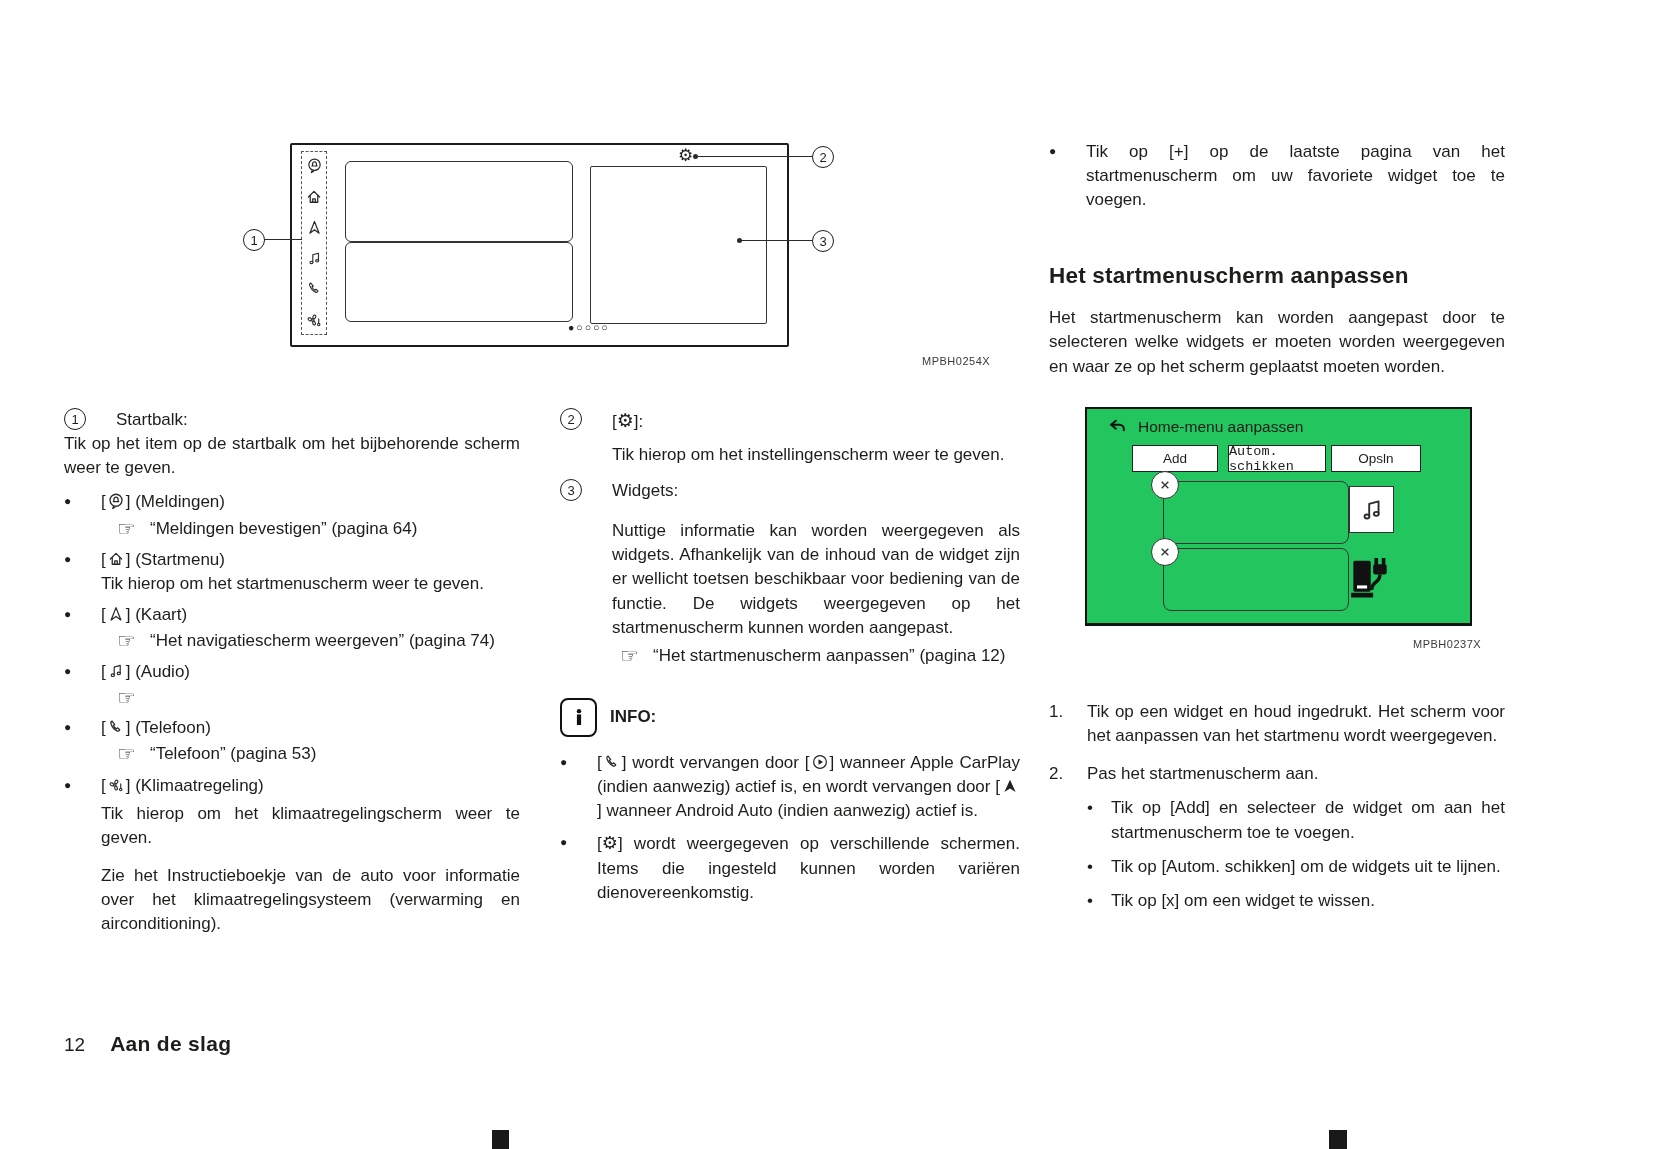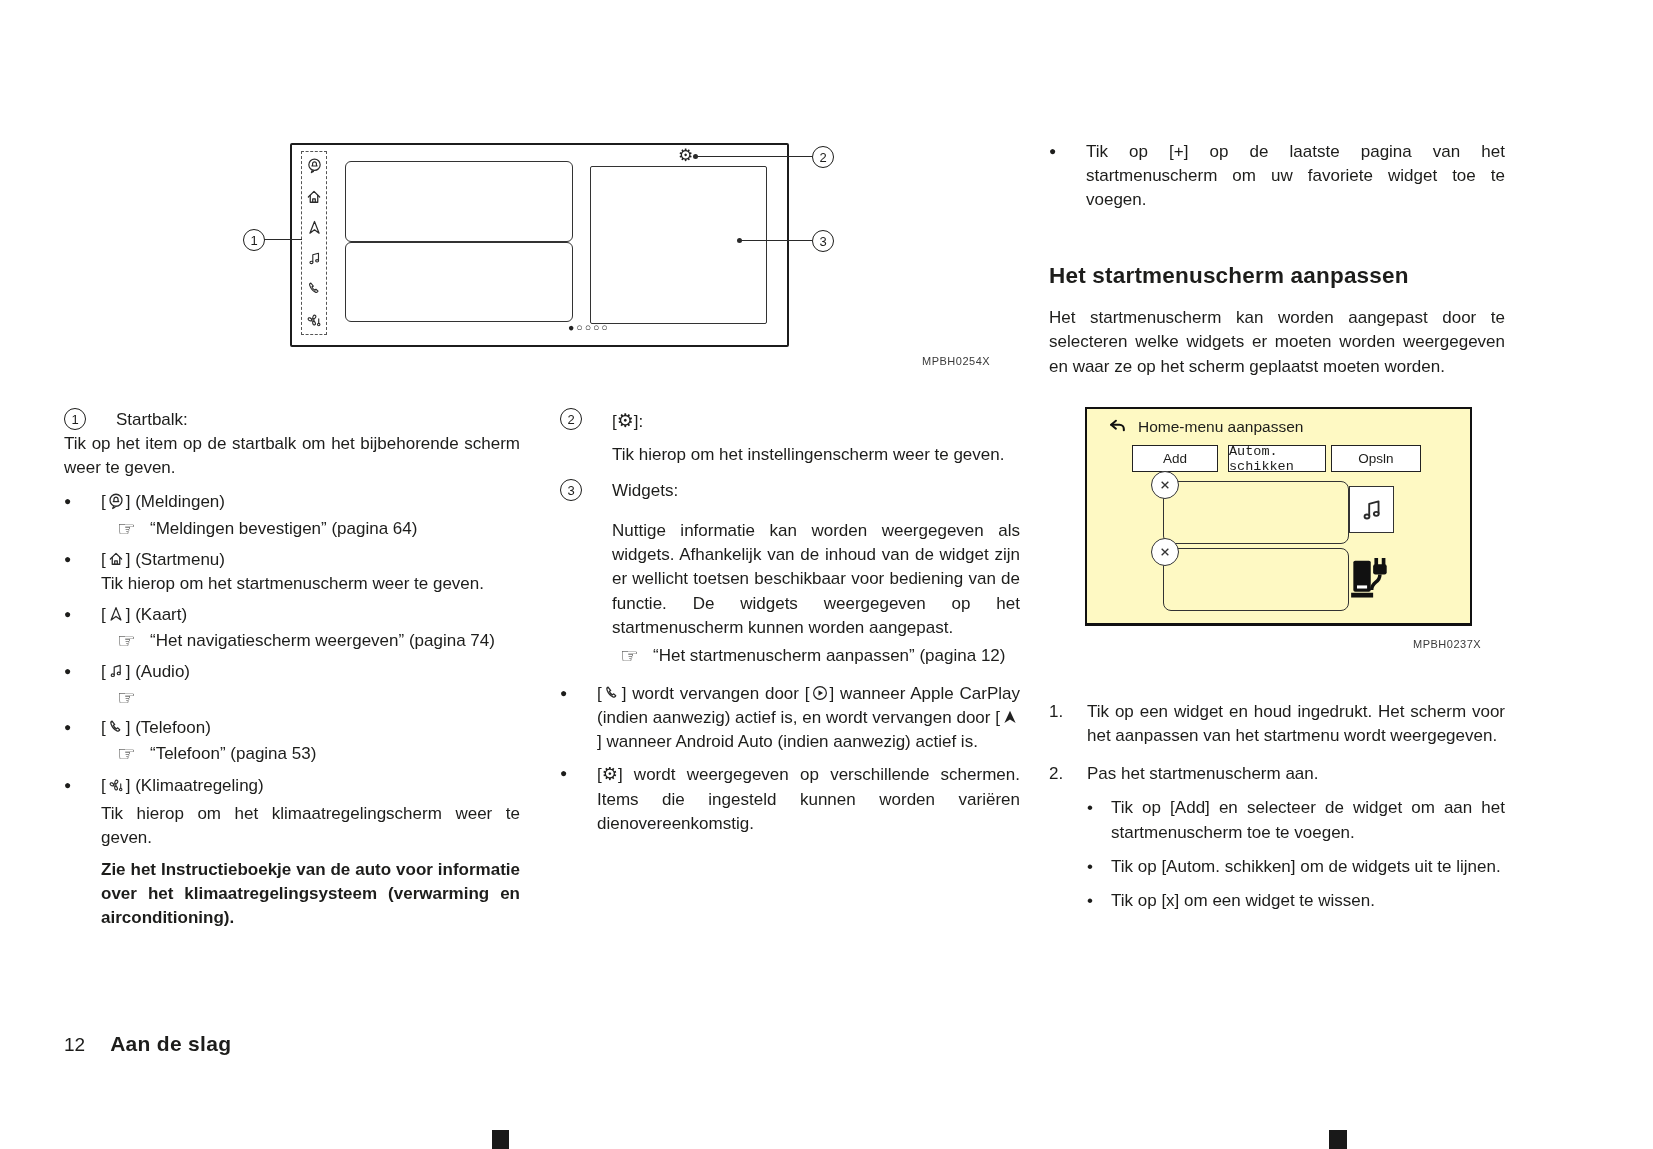--- a/index.html
+++ b/index.html
@@ -203,21 +203,21 @@
                 <circle cx="10.5" cy="12" r="1.6"></circle>
                 <path d="M10.5 10.3c-.6-3 1-5.2 3-4.6 1.9.6.9 3.9-1.6 4.7"></path>
                 <path d="M8.9 13c-3 .6-5.2-1-4.6-3 .6-1.9 3.9-.9 4.7 1.6"></path>
                 <path d="M11.8 13.4c2.5 1.8 2.9 4.4 1 5.1-1.8.7-3.3-2.2-2.2-4.5"></path>
                 <path d="M18.3 10.5v6"></path>
                 <circle cx="18.3" cy="18" r="1.6"></circle>
               </svg></span><span>]</span>
           <span>(Klimaatregeling)</span>
         </div>
         <div class="j" style="margin-top:4px;">Tik hierop om het klimaatregelingscherm weer te geven.</div>
-        <div class="j" style="margin-top:8px;font-weight:bold;">Zie het Instructieboekje van de auto voor informatie over het klimaatregelingsysteem (verwarming en airconditioning).</div>
+        <div class="j" style="margin-top:14px;">Zie het Instructieboekje van de auto voor informatie over het klimaatregelingsysteem (verwarming en airconditioning).</div>
       </div>
     </div>
   </div>
 
   <div class="abs txt" style="left:560px;top:408px;width:460px;">
     <div class="itemrow">
       <span class="cnum">2</span>
       <div style="flex:1;">
         <div class="itemtitle">
           <span>[</span><span style="font-size:19px;">⚙</span><span>]:</span>
@@ -231,20 +231,29 @@
       <div style="flex:1;">
         <div class="itemtitle">Widgets:</div>
         <div class="j" style="margin-top:16px;">Nuttige informatie kan worden weergegeven als widgets. Afhankelijk van de inhoud van de widget zijn er wellicht toetsen beschikbaar voor bediening van de functie. De widgets weergegeven op het startmenuscherm kun­nen worden aangepast.</div>
         <div class="refline" style="padding-left:8px;margin-top:4px;">
           <span class="refptr">☞</span>
           <span class="j" style="flex:1;">“Het startmenuscherm aanpassen” (pagina 12)</span>
         </div>
       </div>
     </div>
 
+    <div style="display:flex;align-items:center;gap:13px;margin-top:30px;">
+      <span style="width:33px;height:35px;border:2.6px solid #111;border-radius:8px;display:flex;align-items:center;justify-content:center;">
+        <svg viewBox="0 0 24 24" width="22" height="24">
+            <circle cx="12" cy="5.6" r="2.4" fill="#111"></circle>
+            <rect x="9.7" y="9.2" width="4.6" height="11.5" fill="#111"></rect>
+          </svg>
+      </span>
+      <span style="font-weight:bold;font-size:17px;">INFO:</span>
+    </div>
 
     <div class="brow" style="margin-top:14px;">
       <span class="bdot">●</span>
       <div class="bcontent j">
         <span>[</span><span class="ic"><svg viewBox="0 0 24 24" fill="none" stroke="#2a2a2a" stroke-width="1.6" stroke-linejoin="round">
               <path d="M6.8 4.2C5.3 4.8 4.8 6.3 5.4 7.9c1.2 3.4 4.2 7.6 7.9 9.2 1.6.7 3.1.1 3.7-1.4l-3-2.6-1.5 1.4c-1.6-1-3.5-3.2-4.1-4.8l1.9-1z"></path>
             </svg></span><span>]</span><span> wordt vervangen door </span><span>[</span><span class="ic"><svg viewBox="0 0 24 24">
               <circle cx="12" cy="12" r="8.5" fill="none" stroke="#222" stroke-width="1.6"></circle>
               <path d="M10 8.4l6 3.6-6 3.6z" fill="#222"></path>
             </svg></span><span>]</span><span> wanneer Apple CarPlay (indien aanwezig) actief is, en wordt vervangen door </span><span>[</span><span class="ic"><svg viewBox="0 0 24 24">
@@ -263,21 +272,21 @@
 
   <div class="abs txt" style="left:1049px;top:140px;width:456px;">
     <div class="brow" style="margin-top:0;">
       <span class="bdot">●</span>
       <div class="bcontent j">Tik op [+] op de laatste pagina van het startmenuscherm om uw favoriete widget toe te voegen.</div>
     </div>
     <h2 style="font-size:22.5px;font-weight:600;margin:48px 0 0 0;letter-spacing:.2px;">Het startmenuscherm aanpassen</h2>
     <div class="j" style="margin-top:14px;">Het startmenuscherm kan worden aangepast door te selecteren welke widgets er moeten worden weergegeven en waar ze op het scherm geplaatst moeten worden.</div>
   </div>
 
-  <div class="abs" style="left:1085px;top:407px;width:383px;height:214px;border:2px solid #111;border-bottom-width:3.5px;background:#fef9c3;">
+  <div class="abs" style="left:1085px;top:407px;width:383px;height:214px;border:2px solid #111;border-bottom-width:3.5px;background:#22c55e;">
     <span class="ic" style="position:absolute;left:20px;top:9px;width:21px;height:19px;">
       <svg viewBox="0 0 24 24" fill="none" stroke="#111" stroke-width="2.6" stroke-linecap="round" stroke-linejoin="round">
         <path d="M10 3.5L4 8.5l6 5"></path>
           <path d="M4 8.5h10.5c3.2 0 5.5 2.3 5.5 5.5v1.5"></path>
       </svg>
     </span>
     <div class="abs" style="left:51px;top:9px;font-size:15.5px;">Home-menu aanpassen</div>
 
     <div class="abs diagbtn" style="left:45px;top:36px;width:84px;height:25px;">Add</div>
     <div class="abs diagbtn" style="left:141px;top:36px;width:96px;height:25px;font-family:Liberation Mono, monospace;">Autom. schikken</div>

